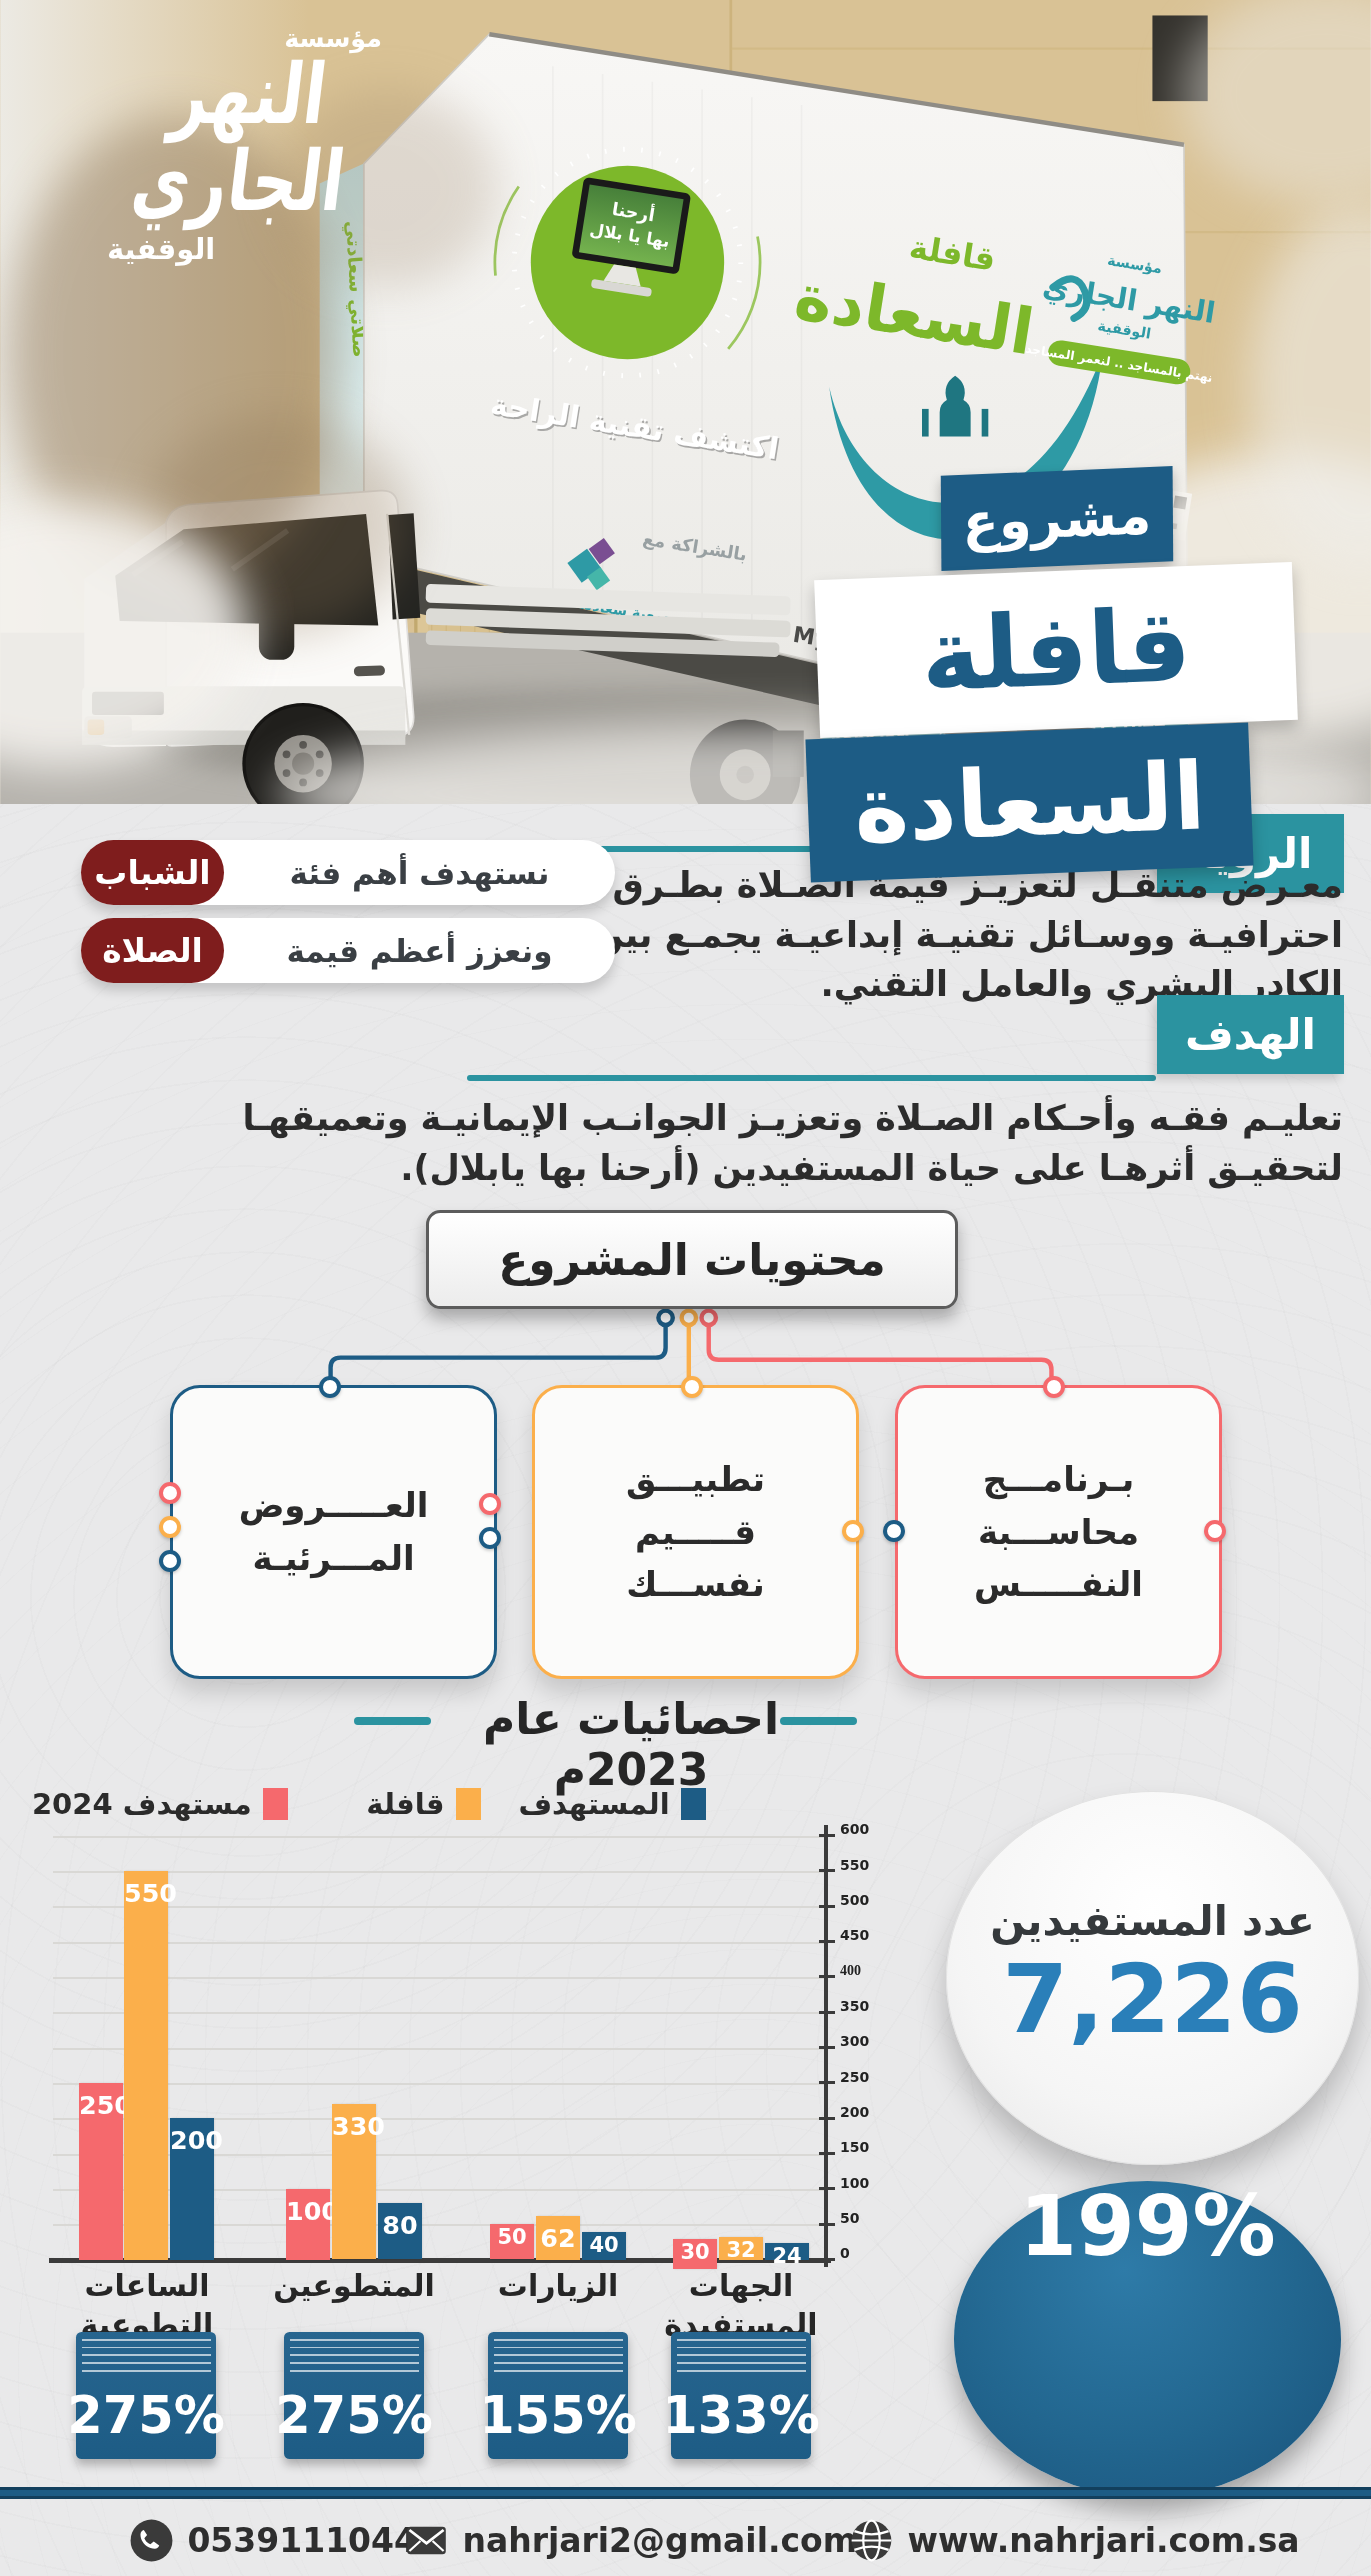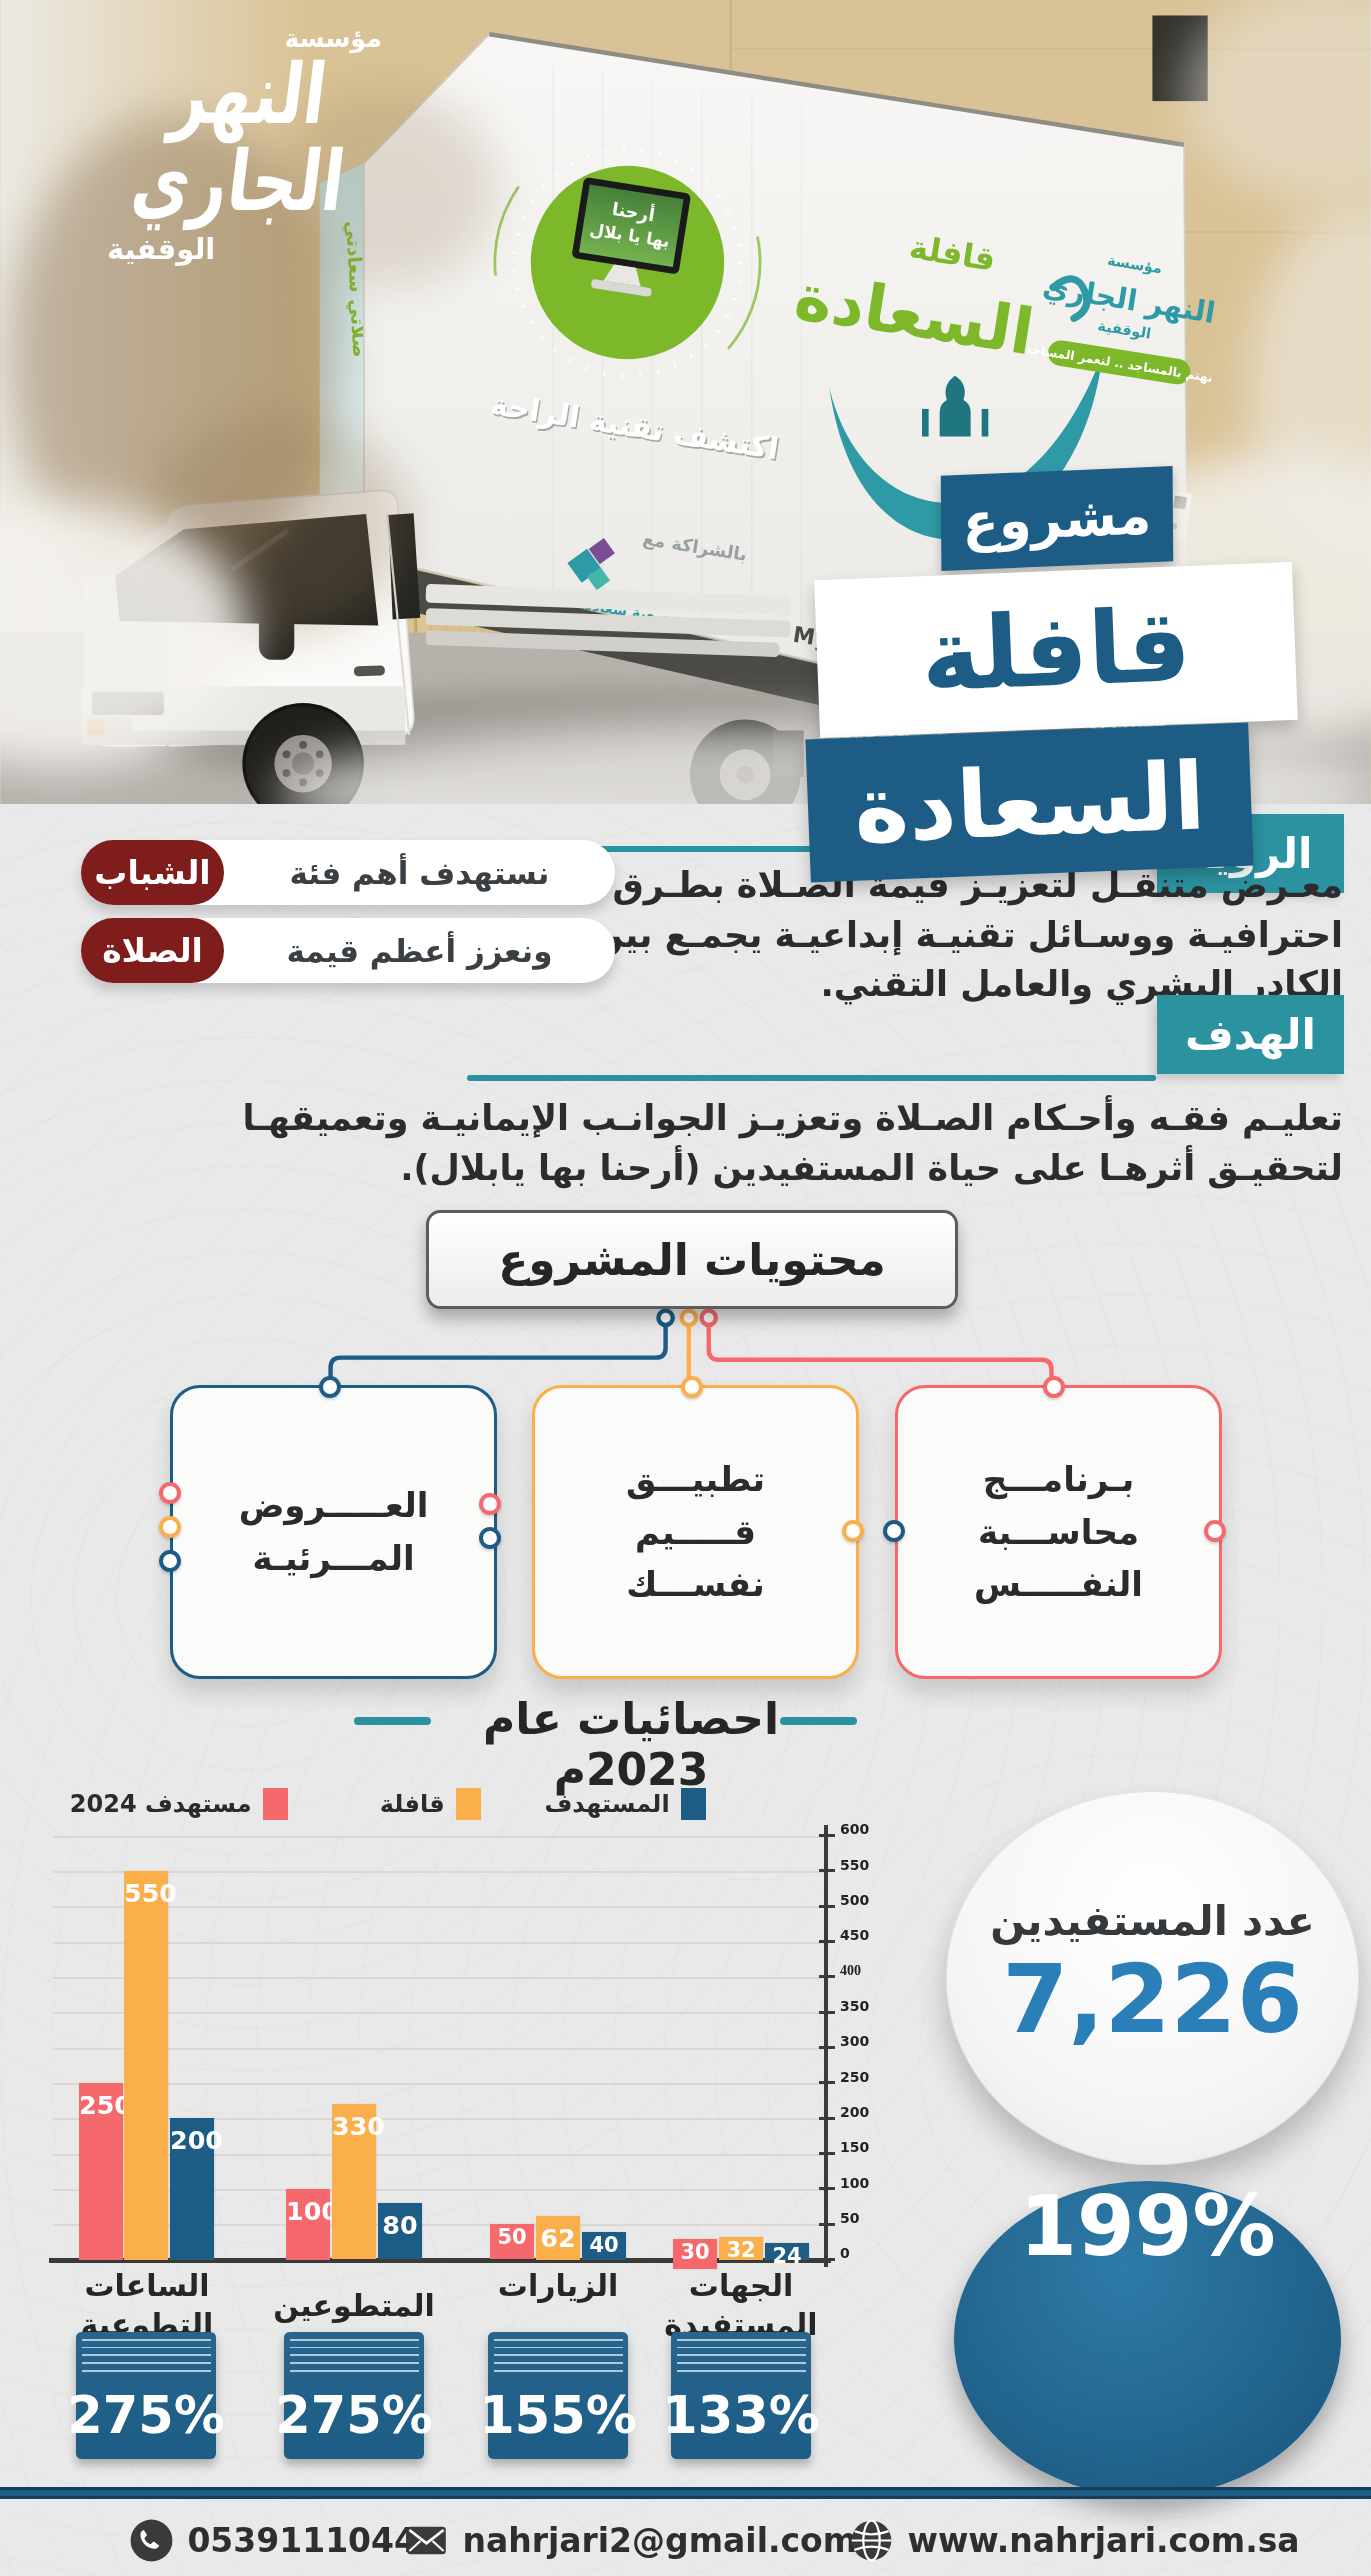--- a/index.html
+++ b/index.html
@@ -33,21 +33,21 @@
   
   #contents-box{left:426px;top:1210px;width:526px;height:93px;background:linear-gradient(180deg,#ffffff,#ececec);border:3.3px solid #5c5c5c;border-radius:14.4px;box-shadow:0 10px 15.5px rgba(0,0,0,.28);display:flex;align-items:center;justify-content:center;font-size:44px;font-weight:bold;color:#262626;z-index:3;}
   .card{top:1385px;width:321px;height:288px;background:#fbfbfa;border:3.3px solid #999;border-radius:30px;box-shadow:0 13.3px 21px rgba(0,0,0,.14);display:flex;align-items:center;justify-content:center;text-align:center;font-size:34px;font-weight:bold;color:#2b2b2b;line-height:1.55;white-space:pre-line;z-index:2;}
   .pin{width:14.4px;height:14.4px;border-radius:50%;background:#fff;border:4.4px solid #999;z-index:4;box-shadow:0 1.7px 3.3px rgba(0,0,0,.2);}
   .pin-red{border-color:#f5696d;} .pin-orange{border-color:#fbaf4b;} .pin-blue{border-color:#1d5c85;}
   
   #stats-title{left:410px;top:1693px;width:442px;text-align:center;font-size:44px;font-weight:bold;color:#262626;direction:rtl;}
   .tdash{top:1717px;width:77px;height:7.7px;background:#2b93a0;border-radius:3.9px;}
   .legend-item{top:1787px;display:flex;direction:rtl;align-items:center;gap:11px;height:33px;}
   .legend-item .sw{width:25.4px;height:32px;}
-  .legend-item .lt{font-size:24px;font-weight:bold;color:#2b2b2b;white-space:nowrap;}
+  .legend-item .lt{font-size:29px;font-weight:bold;color:#2b2b2b;white-space:nowrap;}
   .grid{left:53px;width:771px;height:1.7px;background:#d9d8d5;}
   #axisline{left:824px;top:1825px;width:4.4px;height:442px;background:#3b3b3b;}
   #baseline{left:49px;top:2258px;width:782px;height:5px;background:#3b3b3b;}
   .tickmark{left:819px;width:15.5px;height:3.3px;background:#3b3b3b;}
   .ticklabel{left:840px;width:66px;font-size:14px;font-weight:bold;color:#222;text-align:left;}
   .bar{width:44px;box-shadow:1.1px 0 2.2px rgba(0,0,0,.12);}
   .bar .bv{position:absolute;left:0;right:0;text-align:center;color:#fff;font-weight:bold;}
   .catlabel{top:2266px;width:188px;text-align:center;font-size:30px;font-weight:bold;color:#262626;line-height:1.3;direction:rtl;}
   .pbox{top:2332px;width:140px;height:127px;border-radius:5.5px;background:linear-gradient(180deg,#27658f,#1d5c85);box-shadow:0 5.5px 10px rgba(0,0,0,.25);color:#fff;display:flex;align-items:flex-end;justify-content:center;font-size:51px;font-weight:bold;padding-bottom:14.4px;box-sizing:border-box;}
   .pbox .lines{position:absolute;top:6.6px;left:5.5px;right:5.5px;height:34px;background:repeating-linear-gradient(180deg,rgba(255,255,255,.65) 0 1.7px,transparent 1.7px 7.7px);}
@@ -423,21 +423,21 @@
     </div>
     <div class="abs bar" style="left: 286px; top: 2189px; height: 71px; background: rgb(245, 105, 109);">
       <div class="bv" style="top: 6.6px; font-size: 25.4px;">100</div>
     </div>
     <div class="abs bar" style="left: 332px; top: 2104px; height: 155px; background: rgb(251, 175, 75);">
       <div class="bv" style="top: 6.6px; font-size: 25.4px;">330</div>
     </div>
     <div class="abs bar" style="left: 378px; top: 2203px; height: 56px; background: rgb(29, 92, 133);">
       <div class="bv" style="top: 6.6px; font-size: 25.4px;">80</div>
     </div>
-    <div class="abs catlabel" style="left: 260px; margin-top: 20px;">المتطوعين</div>
+    <div class="abs catlabel" style="left: 260px;">المتطوعين</div>
     <div class="abs pbox" style="left: 284px;">
       <div class="lines"></div>
       <div>275%</div>
     </div>
     <div class="abs bar" style="left: 490px; top: 2224px; height: 35px; background: rgb(245, 105, 109);">
       <div class="bv" style="top: 1.1px; font-size: 21px;">50</div>
     </div>
     <div class="abs bar" style="left: 536px; top: 2216px; height: 44px; background: rgb(251, 175, 75);">
       <div class="bv" style="top: 6.6px; font-size: 25.4px;">62</div>
     </div>

